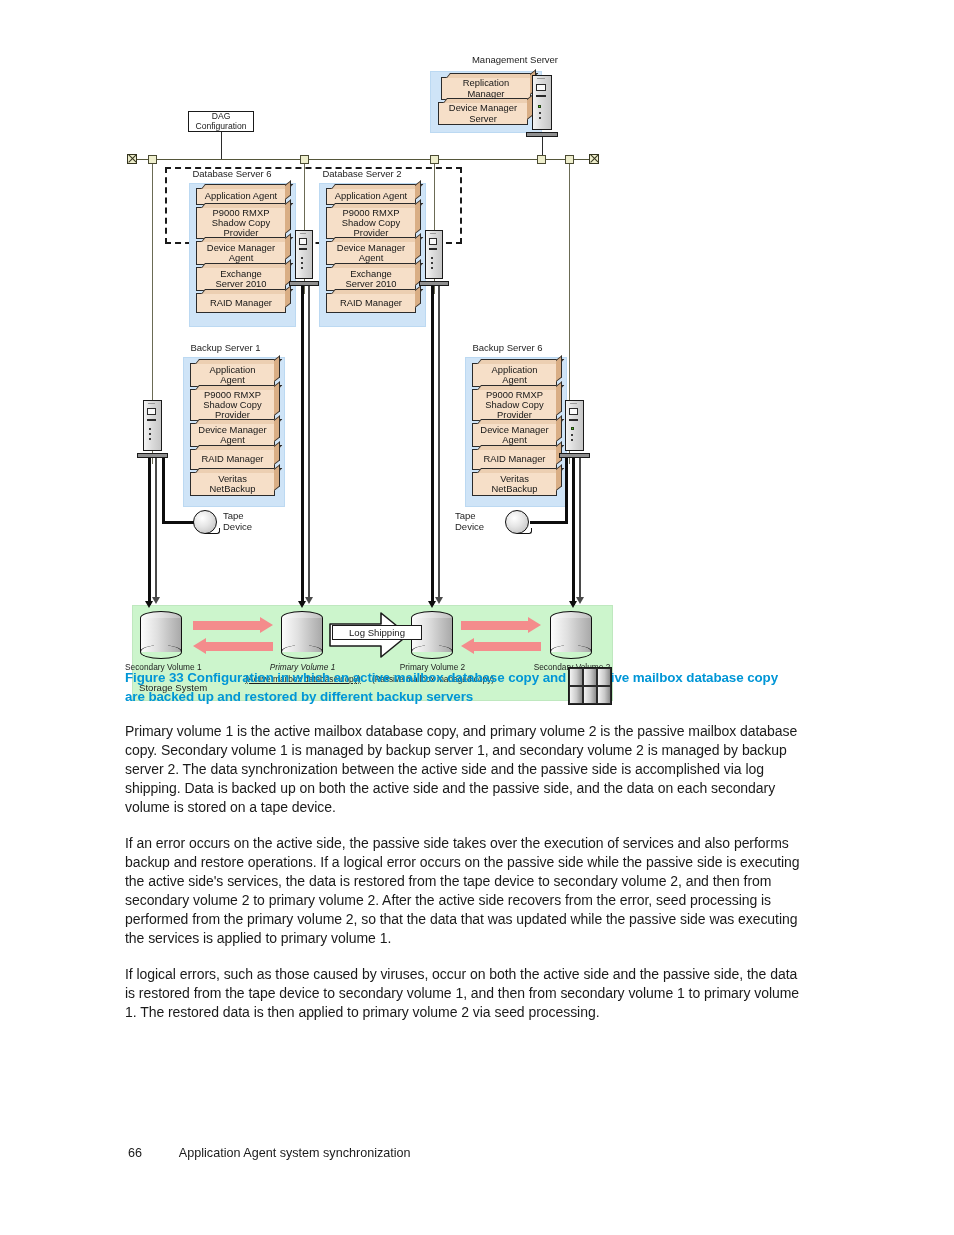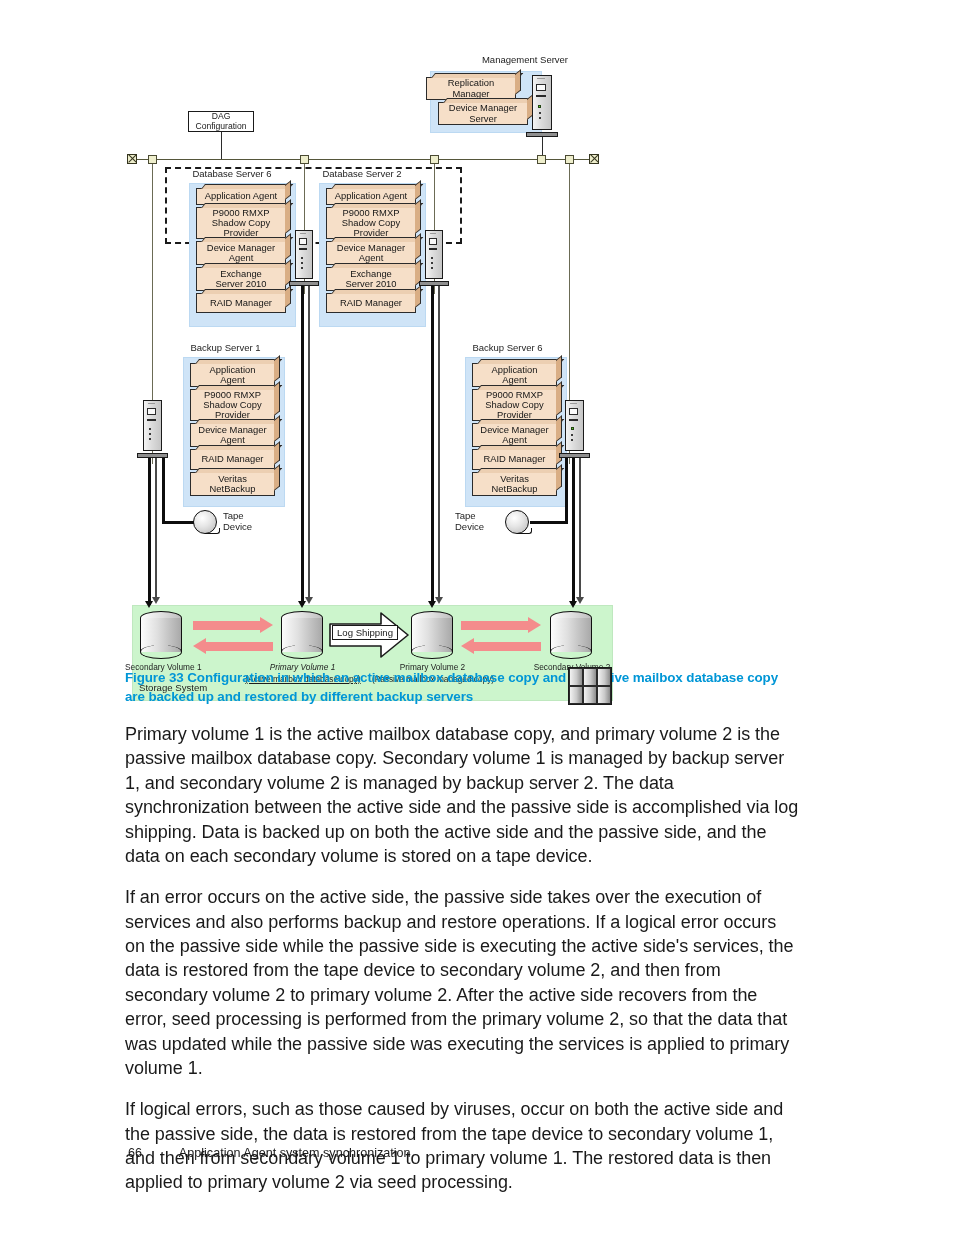--- a/index.html
+++ b/index.html
@@ -322,21 +322,21 @@
   #log-shipping-arrow {
     position: absolute;
     z-index: 4;
   }
   #log-shipping-arrow svg { display: block; }
   #log-shipping-label {
     position: absolute;
     background: #ffffff;
     border: 1px solid #1a1a1a;
     font-size: 9.6px;
-    padding: 1px 4px;
+    padding: 1px 16px;
     box-sizing: border-box;
     white-space: nowrap;
     z-index: 6;
   }
 
   
   #disk-array {
     position: absolute;
     z-index: 4;
     display: grid;
@@ -362,43 +362,43 @@
   }
   #figure-caption {
     color: #0096d6;
     font-weight: bold;
     font-size: 13.4px;
     line-height: 1.42;
     margin: 0 0 16px 0;
     letter-spacing: -0.1px;
   }
   .para {
-    font-size: 18px;
+    font-size: 14px;
     line-height: 1.355;
     margin: 0 0 17px 0;
     color: #1a1a1a;
     letter-spacing: -0.05px;
   }
   #footer {
     position: absolute;
     left: 128px;
     top: 1146px;
     font-size: 12.6px;
     color: #1a1a1a;
   }
   #footer .pagenum { margin-right: 34px; }
 </style>
 </head>
 <body>
 
 <div id="figure">
 
-  <div class="cap abs" style="left:340px; top:0px; width:120px;">Management Server</div>
+  <div class="cap abs" style="left:330px; top:0px; width:120px;">Management Server</div>
   <div class="bluebox abs" style="left:305px; top:16px; width:110px; height:60px;"></div>
-  <div class="box3d" style="left:301px; top:22px; width:90px; height:23px;">
+  <div class="box3d" style="left:316px; top:22px; width:90px; height:23px;">
     <span style="white-space:pre-line;">Replication
 Manager</span>
   </div>
   <div class="box3d" style="left:313px; top:47px; width:90px; height:23px;">
     <span style="white-space:pre-line;">Device Manager
 Server</span>
   </div>
 
   <div class="tower" style="left:407px; top:20px; width:20px; height:62px;">
     <div class="body">

